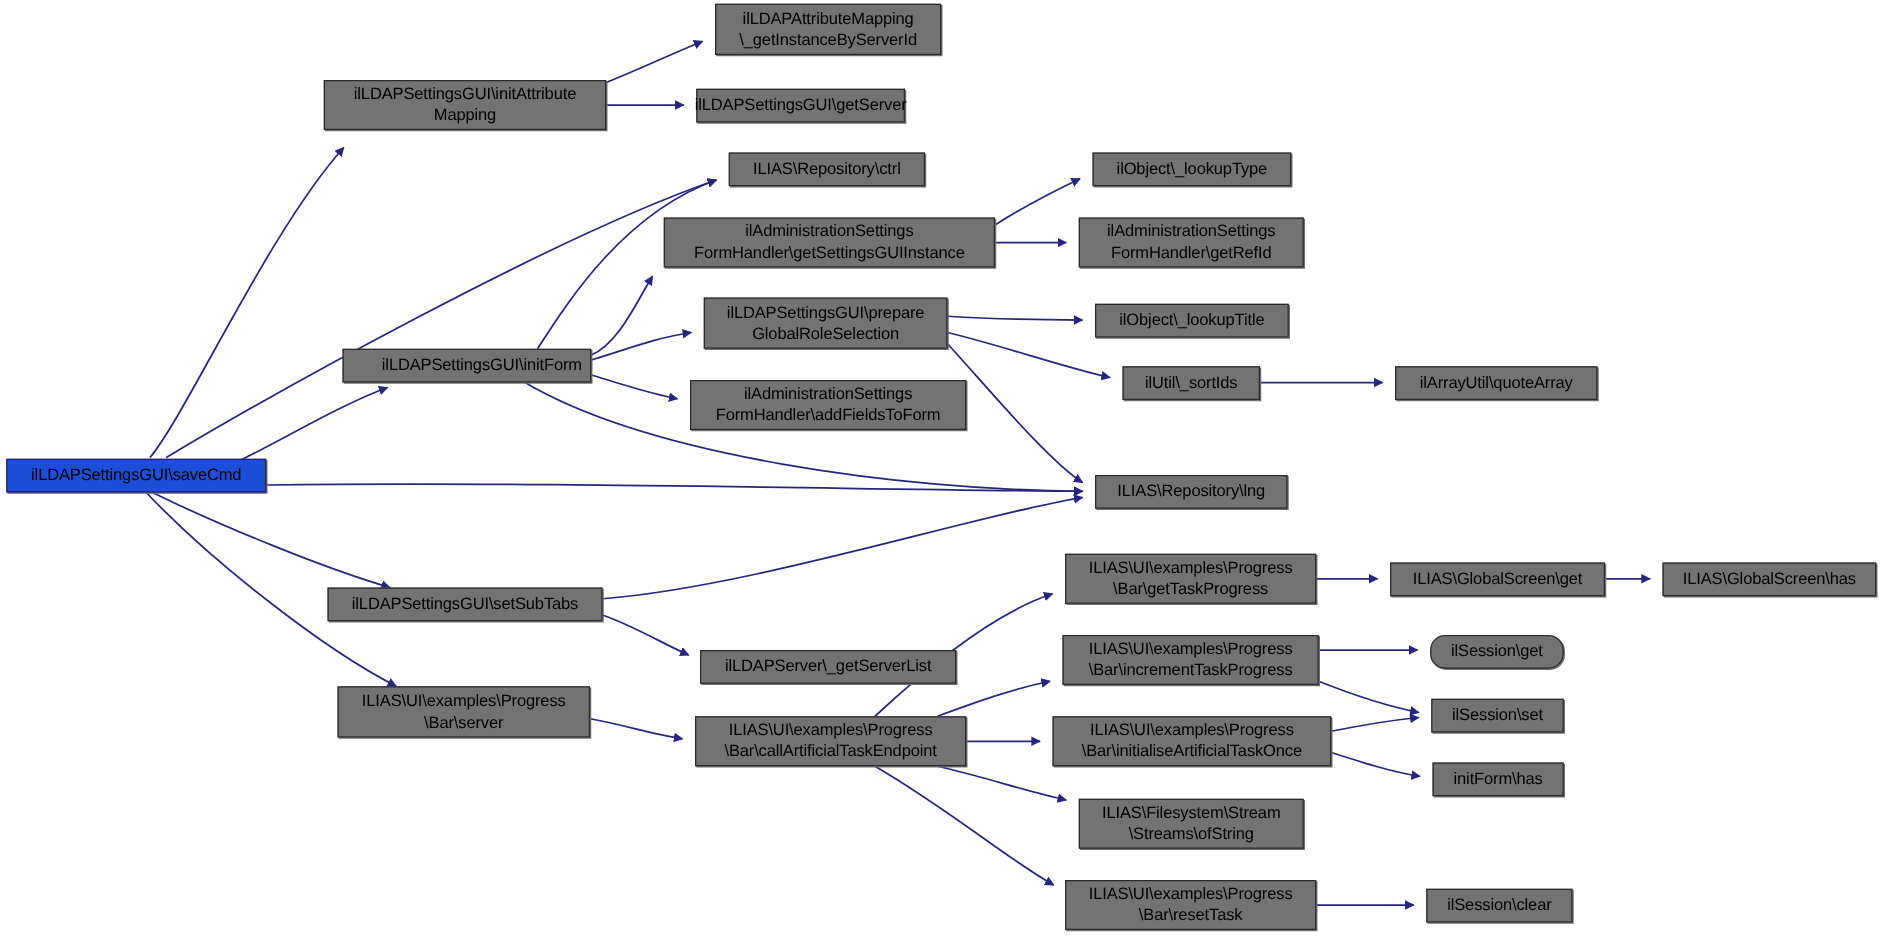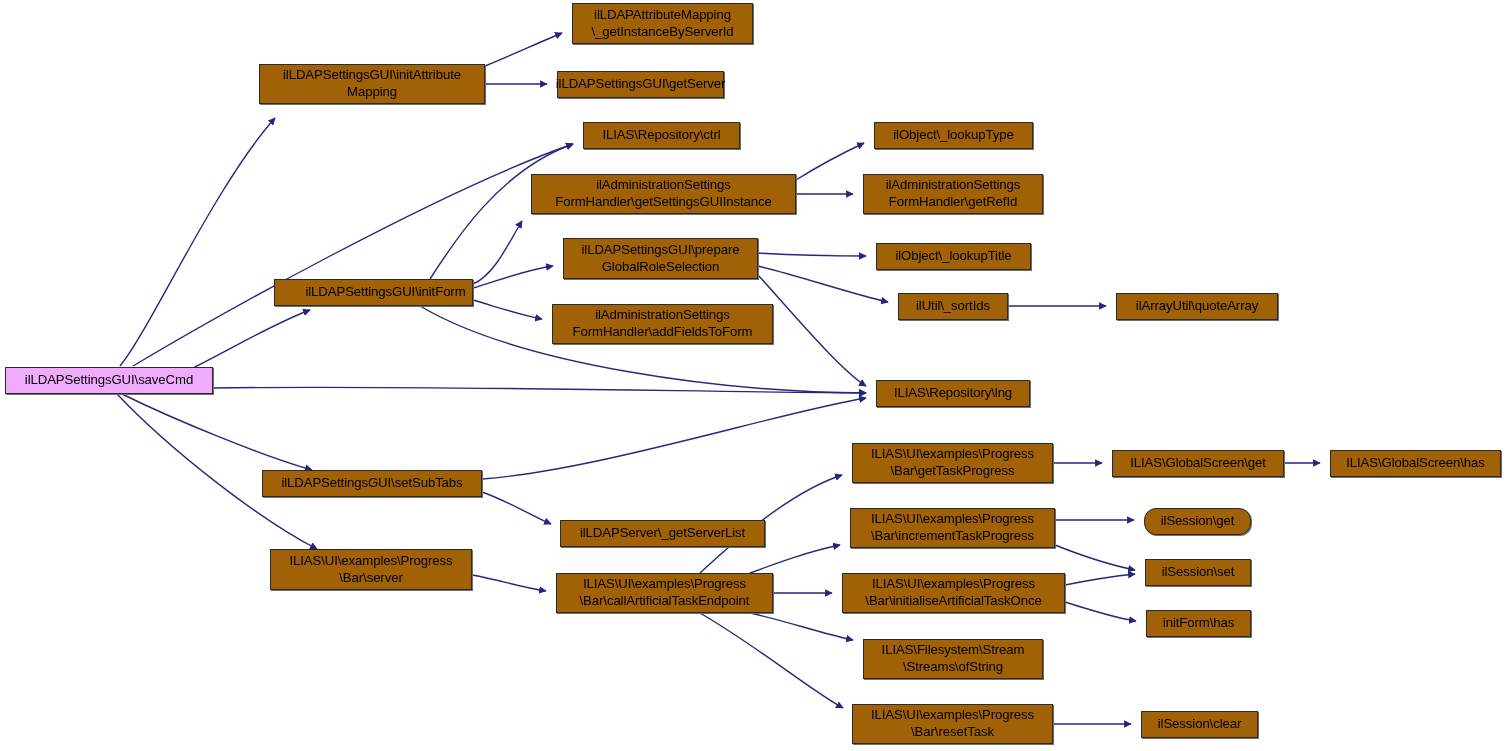--- a/index.html
+++ b/index.html
@@ -20,35 +20,35 @@
     left: 0;
     top: 0;
     width: 1507px;
     height: 751px;
     pointer-events: none;
   }
   .node {
     position: absolute;
     box-sizing: border-box;
     border: 1px solid #2b2b2b;
-    background: #a16207;
+    background: #737373;
     color: #000000;
     display: flex;
     align-items: center;
     justify-content: center;
     text-align: center;
     font-size: 13.2px;
     line-height: 1.28;
     letter-spacing: -0.1px;
     white-space: pre-line;
     padding: 0 4px;
     box-shadow: 1px 1px 0 0 #6f6f6f;
   }
   .node.highlight {
-    background: #f0abfc;
+    background: #1d4ed8;
   }
 </style>
 </head>
 <body>
 
 <div id="graph-root">
   <svg class="edges" viewBox="0 0 1507 751" xmlns="http://www.w3.org/2000/svg">
     <defs>
       <marker id="arrow" viewBox="0 0 10 10" refX="9" refY="5" markerWidth="5.5" markerHeight="5.5" orient="auto-start-reverse">
         <path d="M 0 0 L 10 5 L 0 10 z" fill="#26267f"></path>

